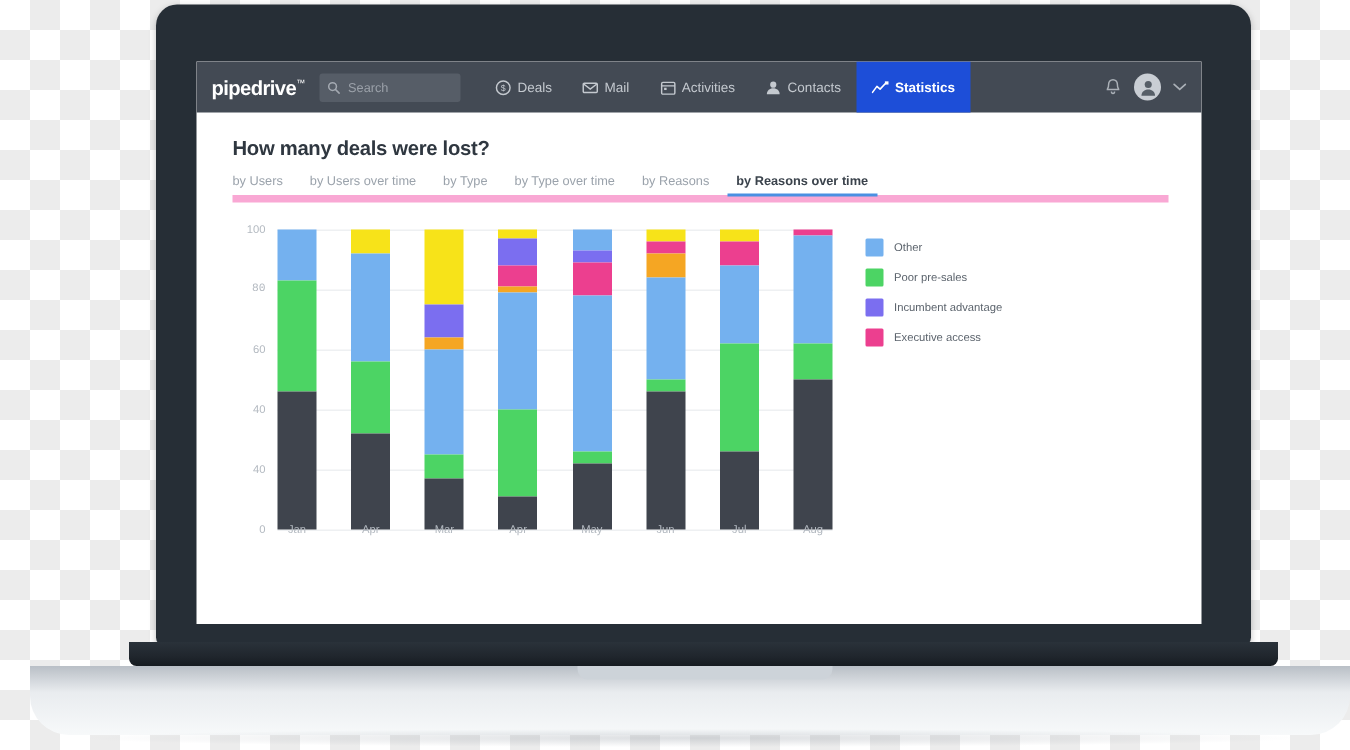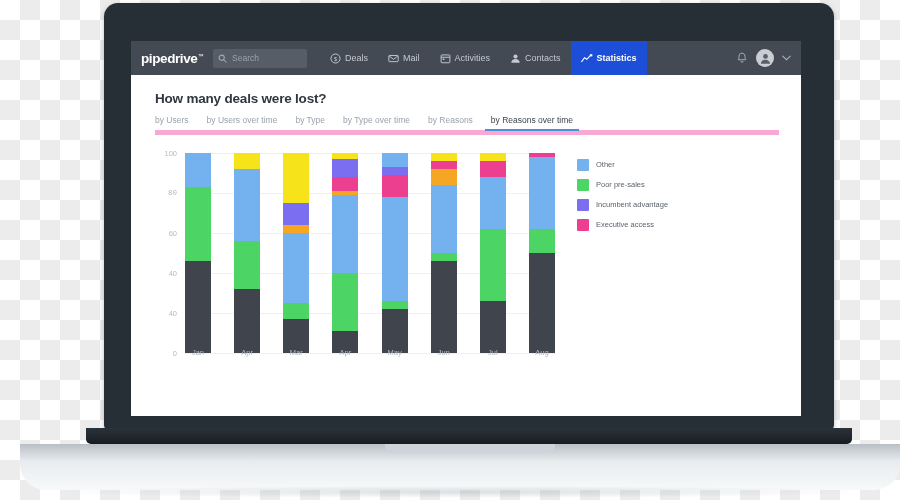--- a/index.html
+++ b/index.html
@@ -116,21 +116,21 @@
     letter-spacing: -0.2px;
     margin-bottom: 9px;
   }
   .tabs { display: flex; align-items: flex-end; gap: 0; border-bottom: 5px solid #f9a8d4; }
   .tab {
     font-size: 8.5px; color: #9aa2ab;
     padding: 0 9px 5px 9px;
     position: relative; white-space: nowrap;
   }
   .tab:first-child { padding-left: 0; }
-  .tab.active { color: #3b434c; font-weight: normal; }
+  .tab.active { color: #3b434c; font-weight: bold; }
   .tab.active::after {
     content: ""; position: absolute;
     left: 3px; right: 3px; bottom: -1px; height: 2px;
     background: #4a90e2;
   }
 
   
   .chart-wrap { display: flex; margin-top: 18px; }
   .plot-area { position: relative; width: 400px; height: 230px; }
   .yaxis { position: absolute; left: 0; top: 0; width: 26px; height: 200px; }

